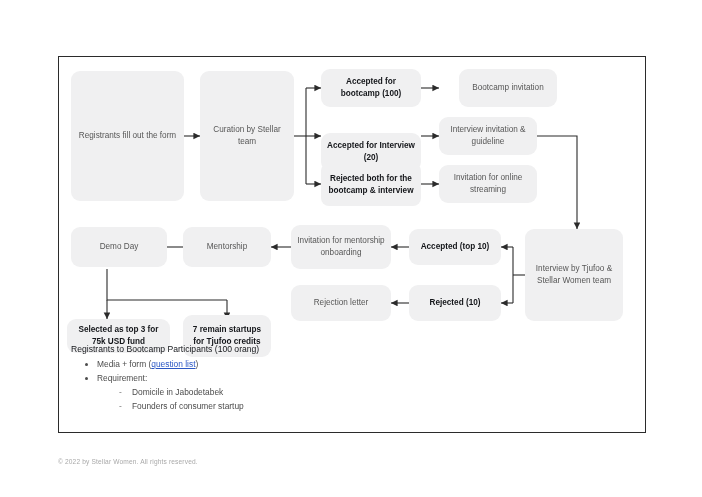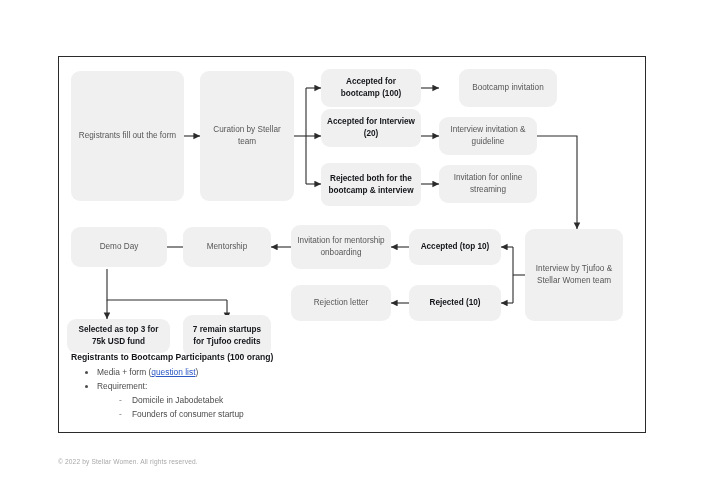--- a/index.html
+++ b/index.html
@@ -49,21 +49,21 @@
 
   
   #textblock{
     position:absolute;
     left:12px;top:286px;width:560px;
     color:#4c4c4c;
     font-size:8.4px;
     line-height:1.6;
   }
   #textblock .tb-title{
-    font-weight:bold;color:#14161a;font-size:8.6px;margin-bottom:1px;margin-top:8px;
+    font-weight:normal;color:#14161a;font-size:8.6px;margin-bottom:1px;
   }
   #textblock ul{
     margin:0;padding-left:26px;list-style:disc;
   }
   #textblock ul li{margin:0.5px 0;}
   #textblock ul ul{
     margin:0;padding-left:22px;list-style:none;
   }
   #textblock ul ul li{position:relative;padding-left:13px;}
   #textblock ul ul li:before{
@@ -131,21 +131,21 @@
       </div>
 
       <div class="node" style="left:141px;top:14px;width:94px;height:130px;">
         <span>Curation by Stellar team</span>
       </div>
 
       <div class="node bold" style="left:262px;top:12px;width:100px;height:38px;">
         <span>Accepted for bootcamp (100)</span>
       </div>
 
-      <div class="node bold" style="left:262px;top:52px;width:100px;height:38px;">
+      <div class="node bold" style="left:262px;top:76px;width:100px;height:38px;">
         <span>Accepted for Interview (20)</span>
       </div>
 
       <div class="node bold" style="left:262px;top:106px;width:100px;height:43px;border-radius:8px;">
         <span>Rejected both for the bootcamp &amp; interview</span>
       </div>
 
       <div class="node" style="left:380px;top:12px;width:98px;height:38px;margin-left:20px;">
         <span>Bootcamp invitation</span>
       </div>

